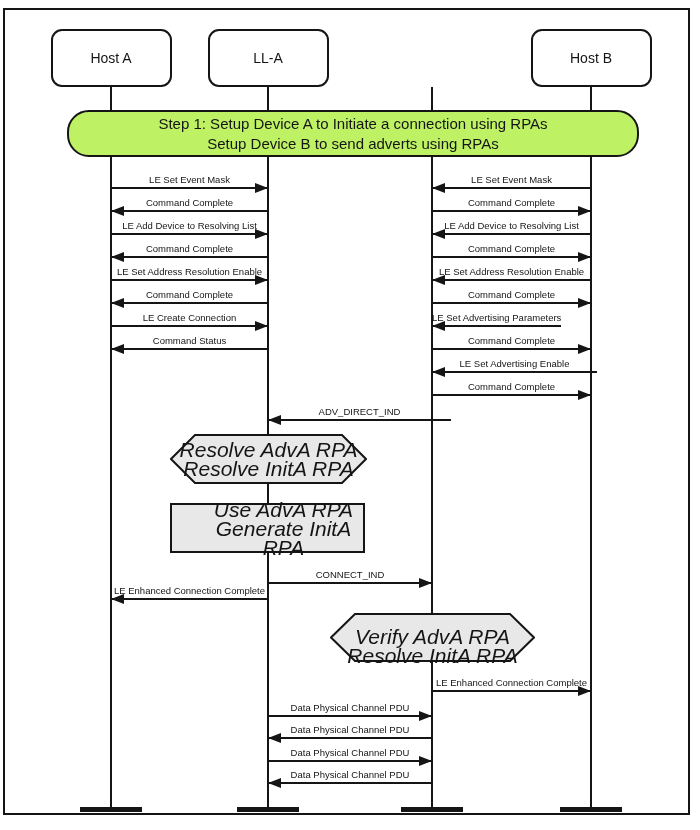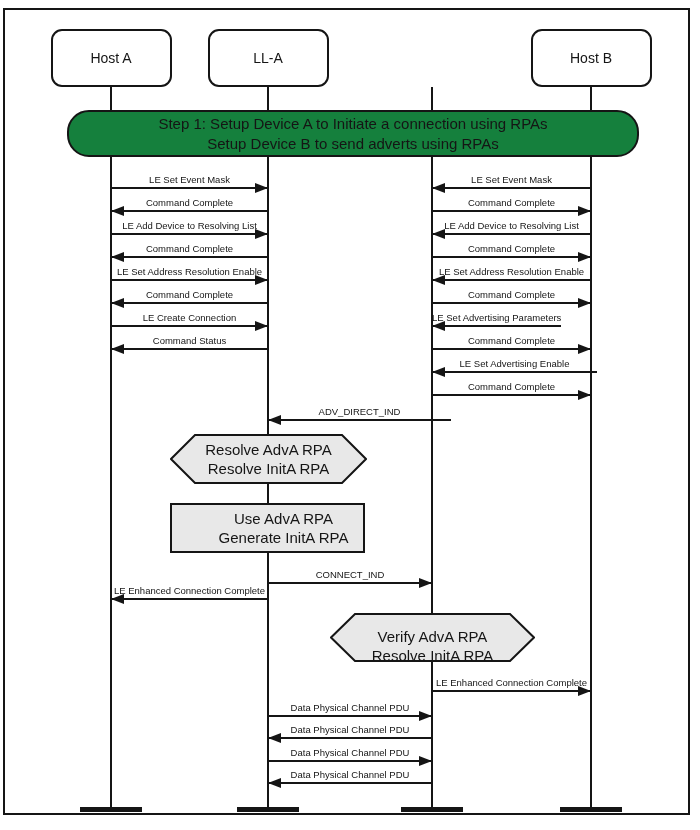--- a/index.html
+++ b/index.html
@@ -15,38 +15,38 @@
   .actor-box{
     position:absolute;width:121px;height:58px;box-sizing:border-box;
     border:2px solid #151515;border-radius:11px;background:#ffffff;
     display:flex;align-items:center;justify-content:center;
     font-size:14px;z-index:4;
   }
   .lifeline{position:absolute;width:2px;background:#151515;z-index:1;}
   .term{position:absolute;height:5px;background:#151515;z-index:2;}
   .banner{
     position:absolute;left:67px;top:110px;width:572px;height:47px;box-sizing:border-box;
-    background:#15803d;border:2px solid #151515;border-radius:22px;z-index:3;
+    background:#bef264;border:2px solid #151515;border-radius:22px;z-index:3;
     display:flex;flex-direction:column;align-items:center;justify-content:center;
     font-size:15px;line-height:20px;text-align:center;
   }
   .msg{position:absolute;z-index:2;height:16px;}
   .msg-label{
     position:absolute;left:0;right:0;bottom:4px;text-align:center;
     font-size:9.5px;line-height:11px;white-space:nowrap;
   }
   .msg-line{position:absolute;left:0;right:0;bottom:0;height:2px;background:#151515;}
   .head{position:absolute;width:0;height:0;bottom:-4px;
     border-top:5px solid transparent;border-bottom:5px solid transparent;}
   .head.right{right:0;border-left:13px solid #151515;}
   .head.left{left:0;border-right:13px solid #151515;}
   .note{
     position:absolute;z-index:3;display:flex;flex-direction:column;
     align-items:center;justify-content:center;box-sizing:border-box;
-    font-size:15px;line-height:19px;text-align:center;
+    font-size:21px;line-height:19px;text-align:center;font-style:italic;
   }
   .note.rect{border:2px solid #151515;background:#e8e8e8;padding-left:32px;}
   .note.hex svg{position:absolute;left:0;top:0;}
   .note .note-lines{position:relative;z-index:1;}
 </style>
 </head>
 <body>
 
 <div id="canvas">
   <div class="frame"></div>

